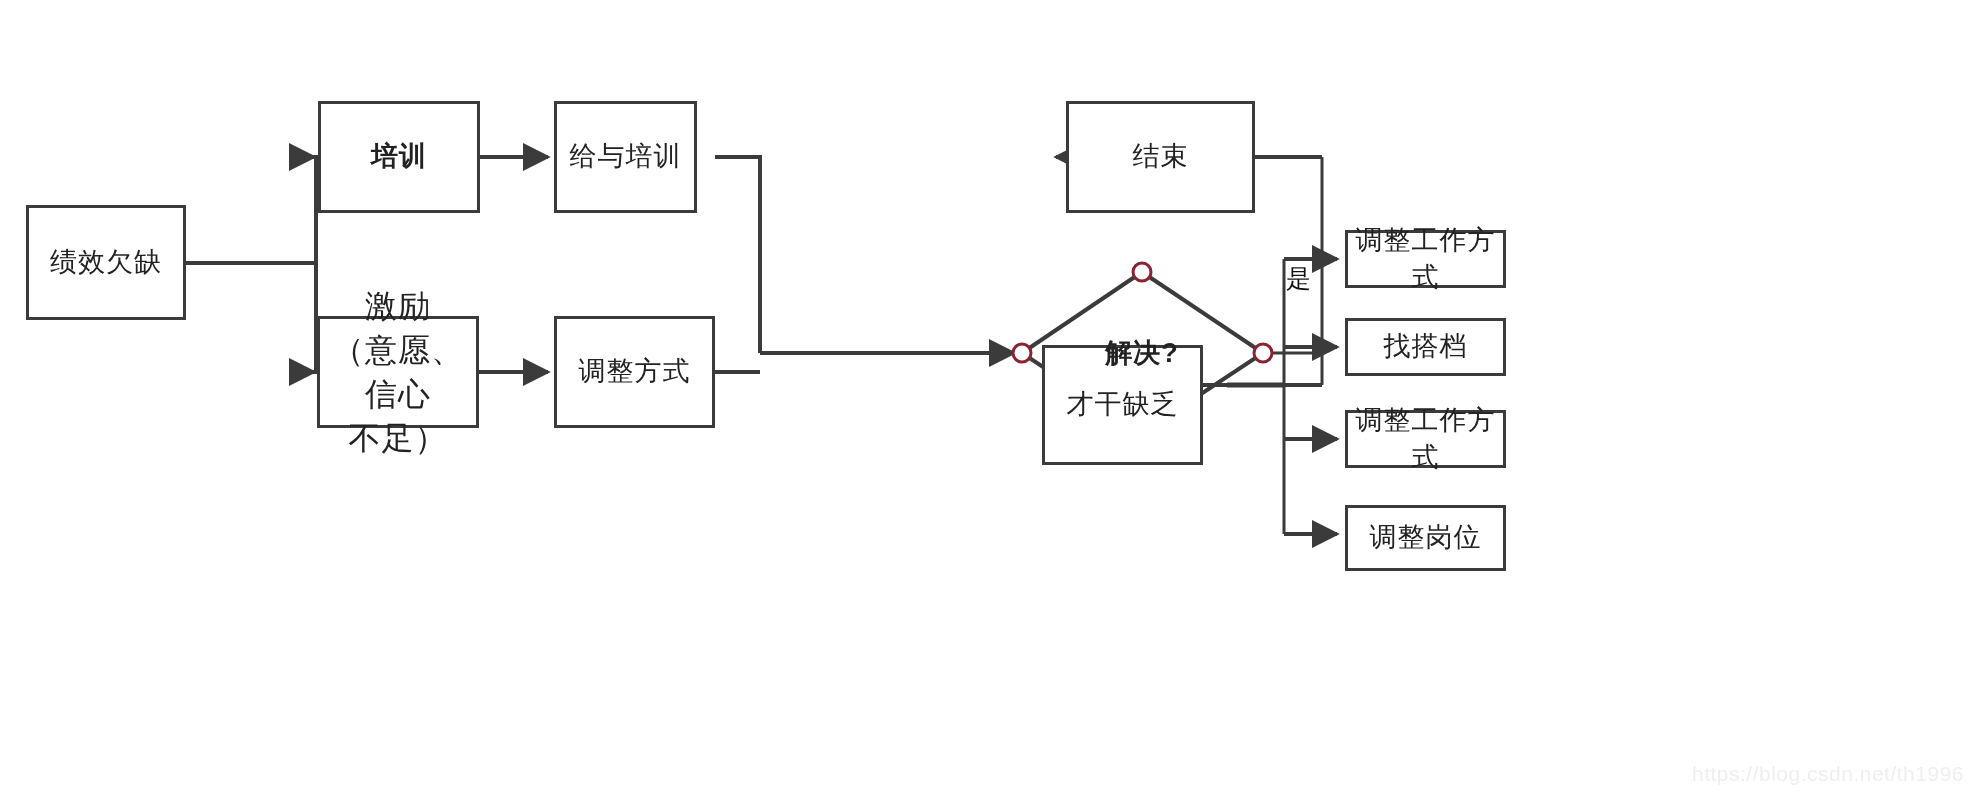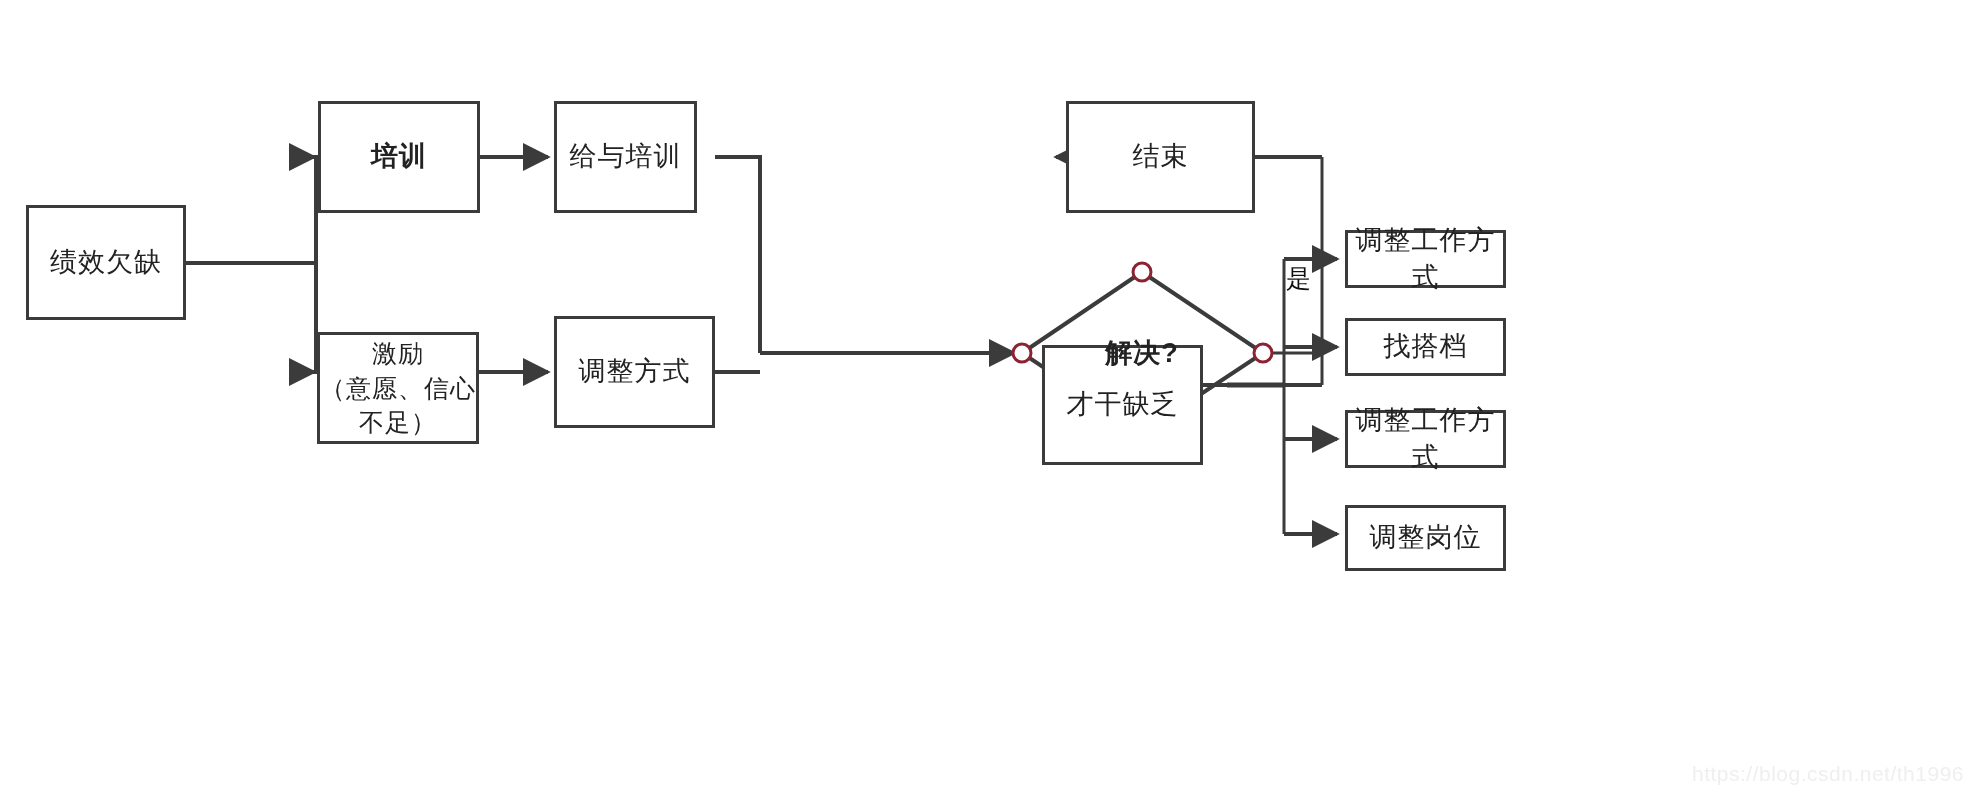--- a/index.html
+++ b/index.html
@@ -34,22 +34,21 @@
     justify-content: center;
     text-align: center;
     color: #222222;
     font-size: 27px;
     line-height: 1.38;
     letter-spacing: 1px;
     white-space: pre-line;
     z-index: 3;
   }
   .node.small-text {
-    font-size: 25px;
-    margin-top: 16px;
+    font-size: 32px;
   }
   .diamond-label {
     position: absolute;
     z-index: 4;
     font-size: 27px;
     color: #222222;
     letter-spacing: 1px;
     white-space: nowrap;
   }
   .edge-label {

